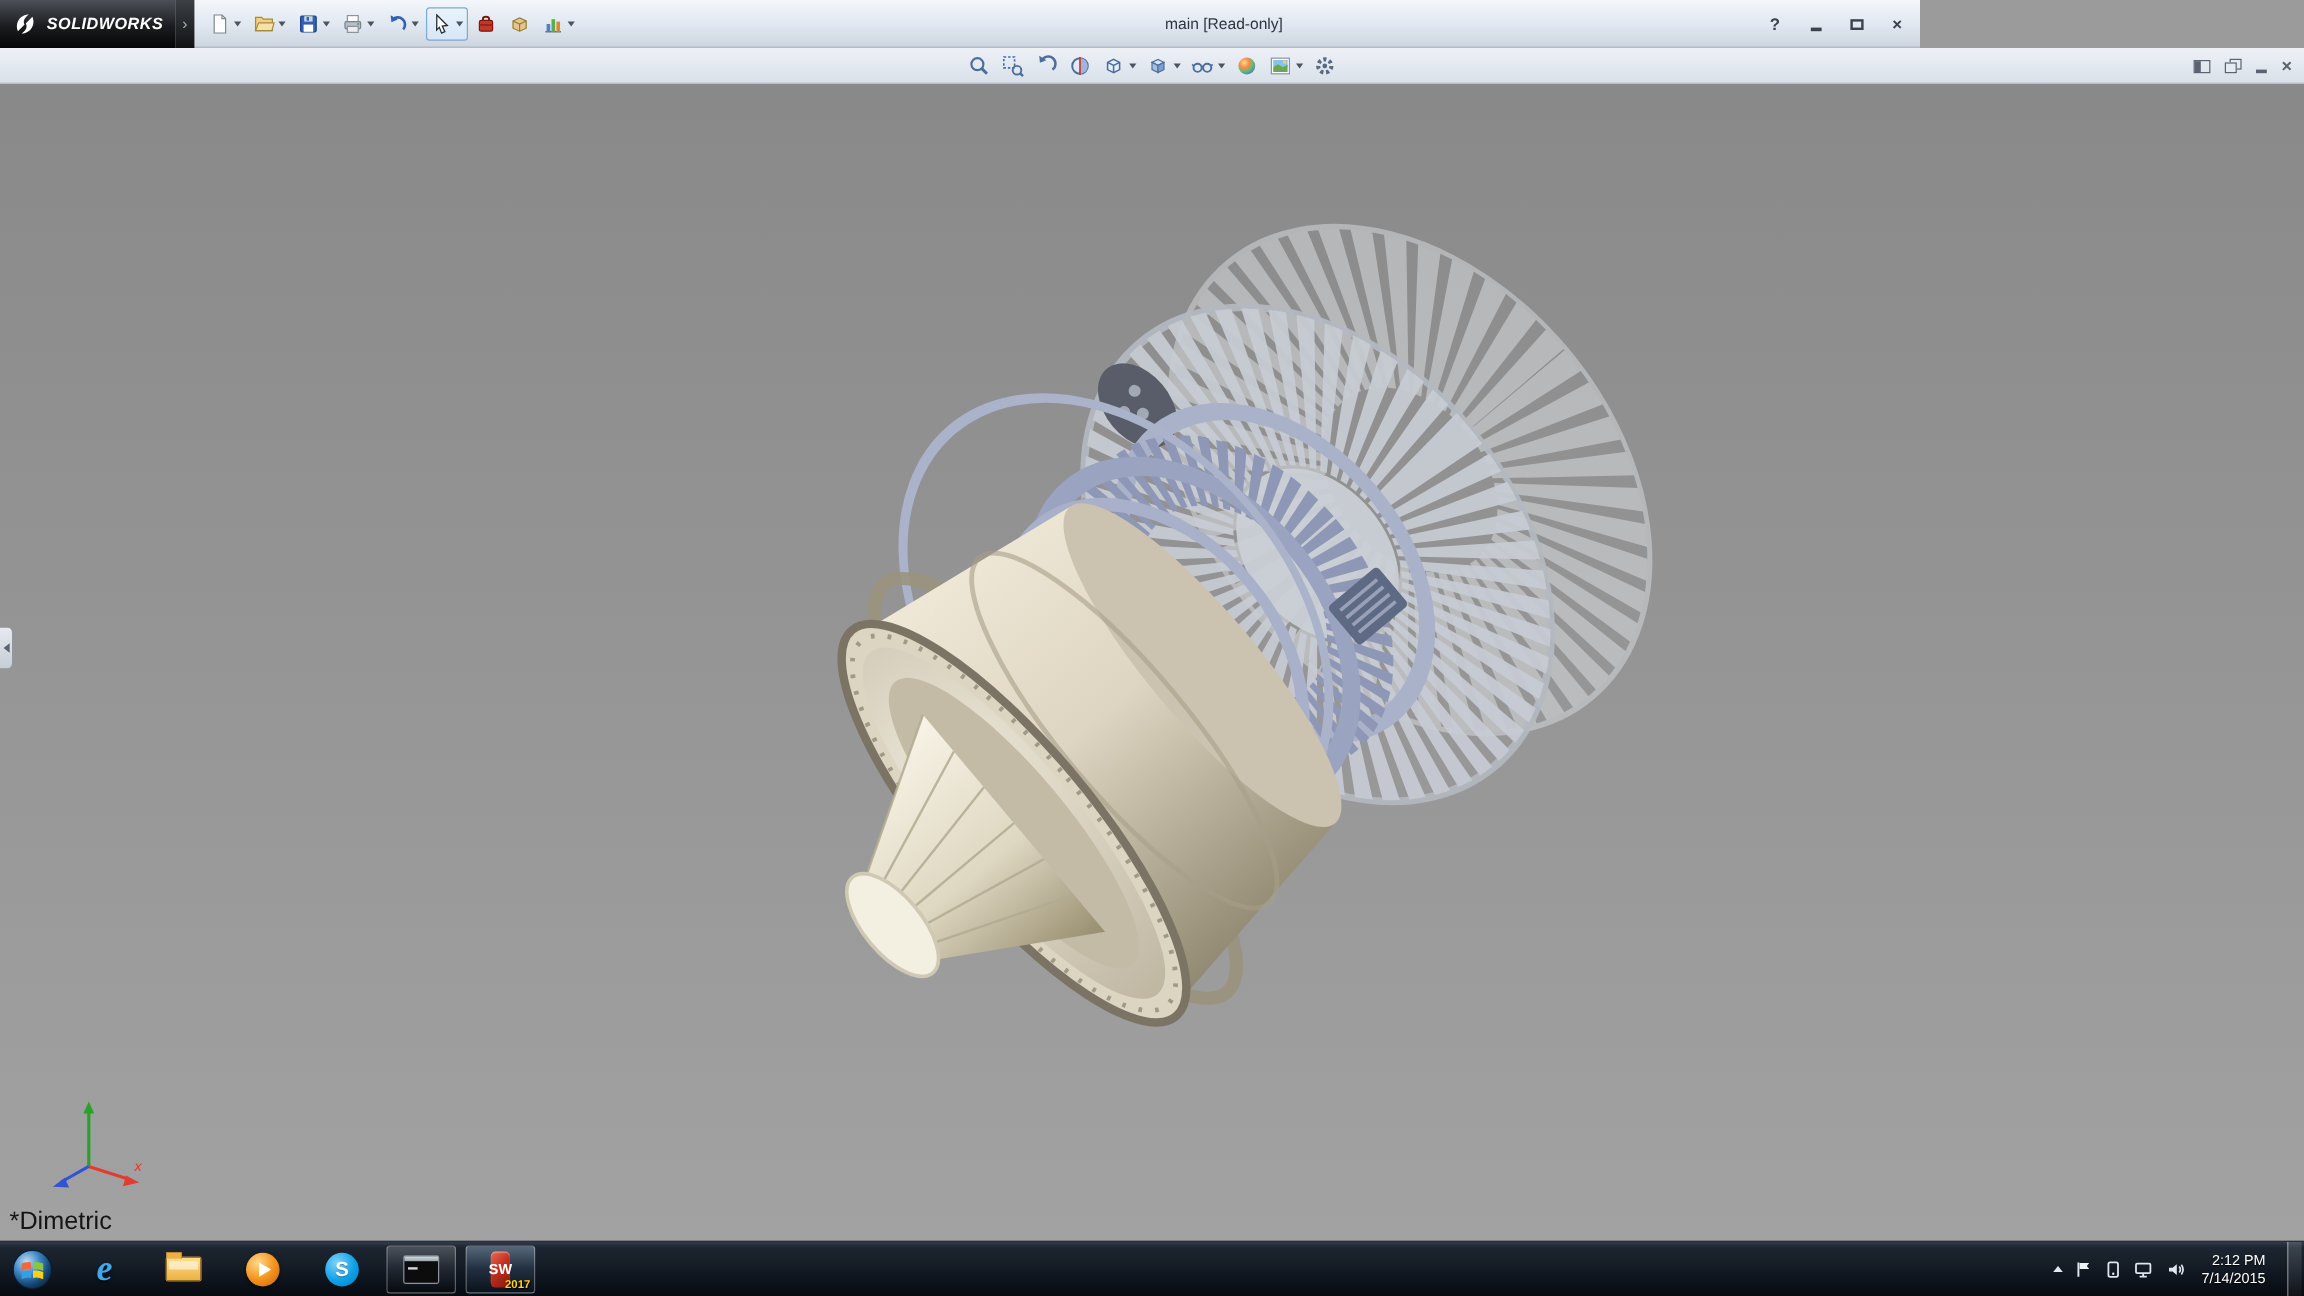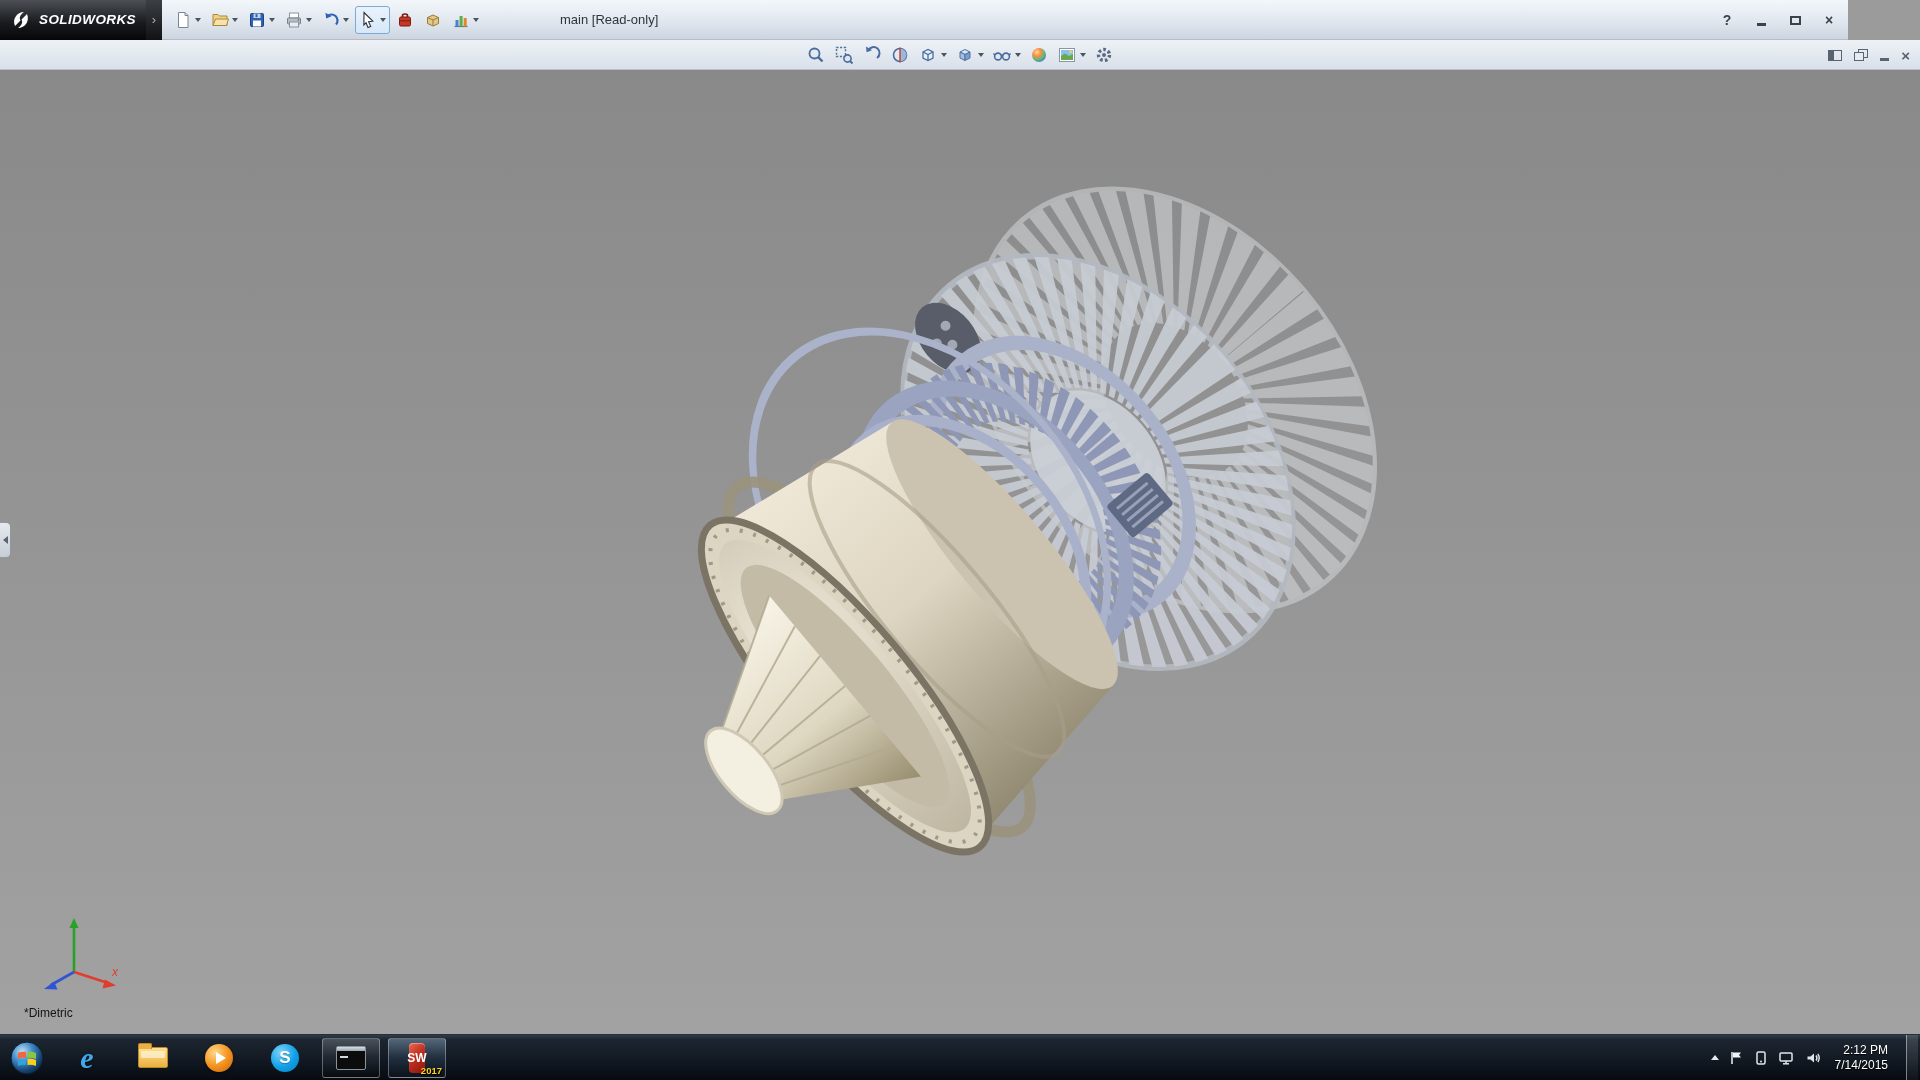--- a/index.html
+++ b/index.html
@@ -1,38 +1,38 @@
 <!DOCTYPE html>
 <html><head>
 <meta charset="utf-8">
 <style>
   * { margin:0; padding:0; box-sizing:border-box; }
   html,body { width:1920px; height:1080px; overflow:hidden; background:#9b9b9b;
               font-family:"Liberation Sans", sans-serif; cursor:default; }
 
   
-  #titlebar { position:absolute; top:0; left:0; width:1848px; height:40px; z-index:10;
+  #titlebar { position:absolute; top:0; left:0; width:1600px; height:40px; z-index:10;
               background:linear-gradient(#f3f7fb,#e0e7ef 55%,#ccd5e0);
               border-bottom:1px solid #b4bcc6; display:flex; align-items:center; }
   #logo-block { height:40px; display:flex; align-items:center; gap:7px; padding:0 10px;
                 background:linear-gradient(#4c5056,#1a1c1f 55%,#050607); }
   .brand { color:#fff; font-weight:bold; font-style:italic; font-size:13.5px; letter-spacing:.4px; }
   #logo-chevron { width:16px; height:40px; background:linear-gradient(#3c3f44,#101214);
                   display:flex; align-items:center; justify-content:center; }
   #logo-chevron::after { content:"\203A"; color:#aab2bc; font-size:13px; }
 
   #main-toolbar { display:flex; align-items:center; margin-left:8px; gap:2px; }
   .tbtn { display:flex; align-items:center; height:28px; padding:2px 3px;
           border:1px solid transparent; border-radius:3px; }
   .tbtn.active { background:linear-gradient(#eaf3fc,#d6e7f8); border-color:#7fa8d4; }
   .caret { width:0; height:0; border-left:3.5px solid transparent; border-right:3.5px solid transparent;
            border-top:4px solid #4a5560; margin-left:3px; }
   .tico { width:18px; height:18px; display:block; }
 
-  #window-title { position:absolute; left:560px; right:120px; text-align:left;
+  #window-title { position:absolute; left:560px; right:120px; text-align:center;
                   font-size:13px; color:#2e353d; }
   #title-controls { position:absolute; right:10px; top:0; height:40px; display:flex;
                     align-items:center; gap:16px; }
   .tc { color:#3a424c; font-size:14px; font-weight:bold; width:18px; height:18px;
         display:flex; align-items:center; justify-content:center; }
   .tc-min-bar { width:9px; height:3px; background:#3a424c; margin-top:9px; }
   .tc-max-rect { width:11px; height:9px; border:2px solid #3a424c; }
 
   
   #viewbar { position:absolute; top:40px; left:0; width:1920px; height:30px; z-index:9;
@@ -55,21 +55,21 @@
   
   #viewport { position:absolute; top:70px; left:0; width:1920px; height:964px; overflow:hidden;
               background:linear-gradient(#898989 0%,#949494 45%,#a2a2a2 100%); }
   #engine-svg { position:absolute; left:0; top:0; width:1920px; height:964px; }
   #collapse-tab { position:absolute; left:0; top:452px; width:11px; height:36px;
                   background:linear-gradient(#e6eaef,#c6cdd6); border:1px solid #8f98a4; border-left:none;
                   border-radius:0 5px 5px 0; display:flex; align-items:center; justify-content:center; }
   #collapse-tab::before { content:""; width:0; height:0; border-top:4px solid transparent;
                           border-bottom:4px solid transparent; border-right:5px solid #5a6470; }
   #triad { position:absolute; left:24px; top:842px; }
-  #orientation-label { position:absolute; left:24px; top:936px; font-size:12px; color:#141414; }
+  #orientation-label { position:absolute; left:8px; top:936px; font-size:21px; color:#141414; }
 
   
   #taskbar { position:absolute; left:0; top:1034px; width:1920px; height:46px; z-index:20;
              background:linear-gradient(#2f3c4b 0%,#1d2630 10%,#121923 55%,#070b10 100%);
              border-top:1px solid #45536382; display:flex; align-items:center; }
   #start-button { width:54px; height:46px; display:flex; align-items:center; justify-content:center; }
   .task-app { width:58px; height:40px; margin:0 4px; display:flex; align-items:center;
               justify-content:center; border-radius:3px; position:relative; }
   .task-app.open { border:1px solid rgba(255,255,255,.32);
                    background:linear-gradient(rgba(255,255,255,.2),rgba(255,255,255,.06) 48%,rgba(0,0,0,.12)); }

